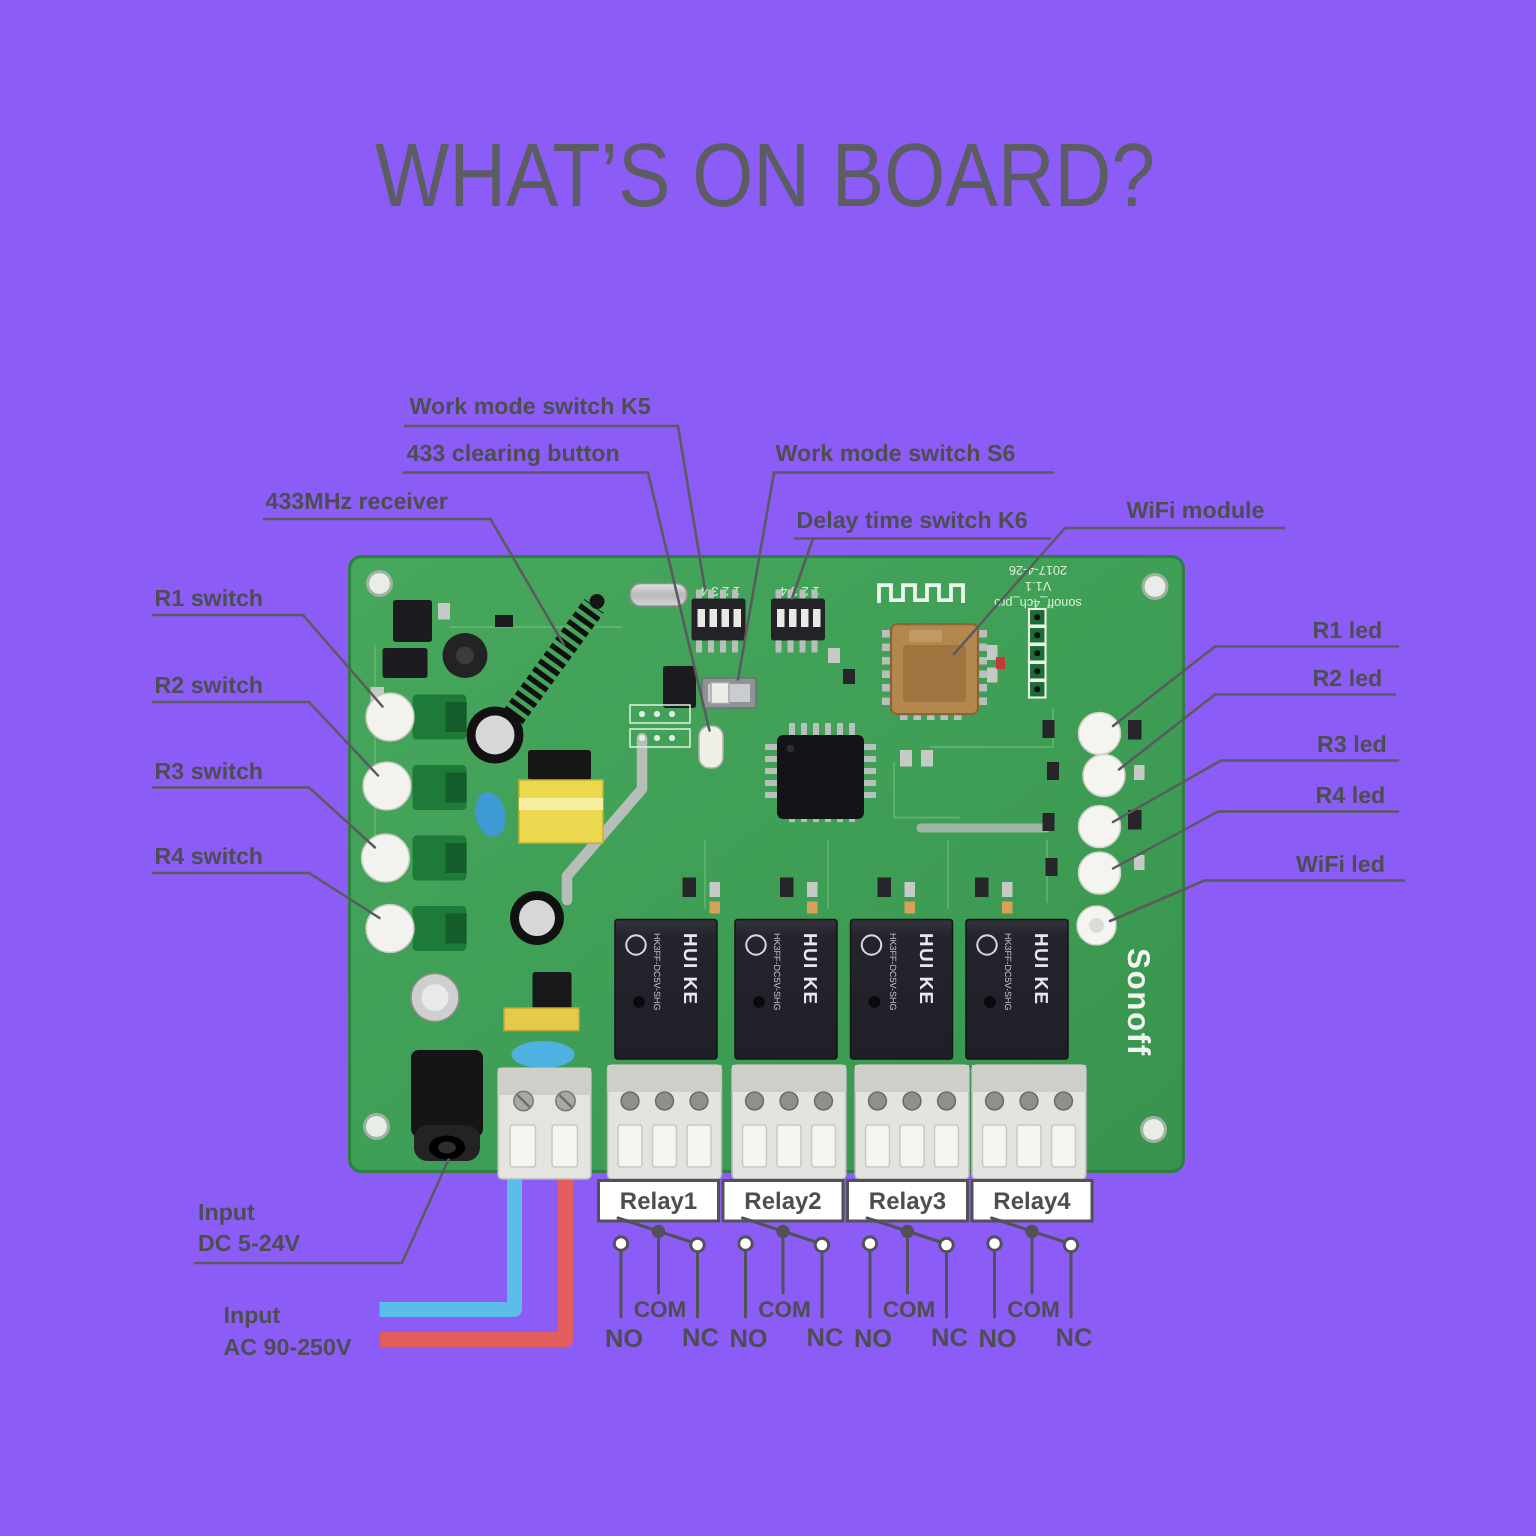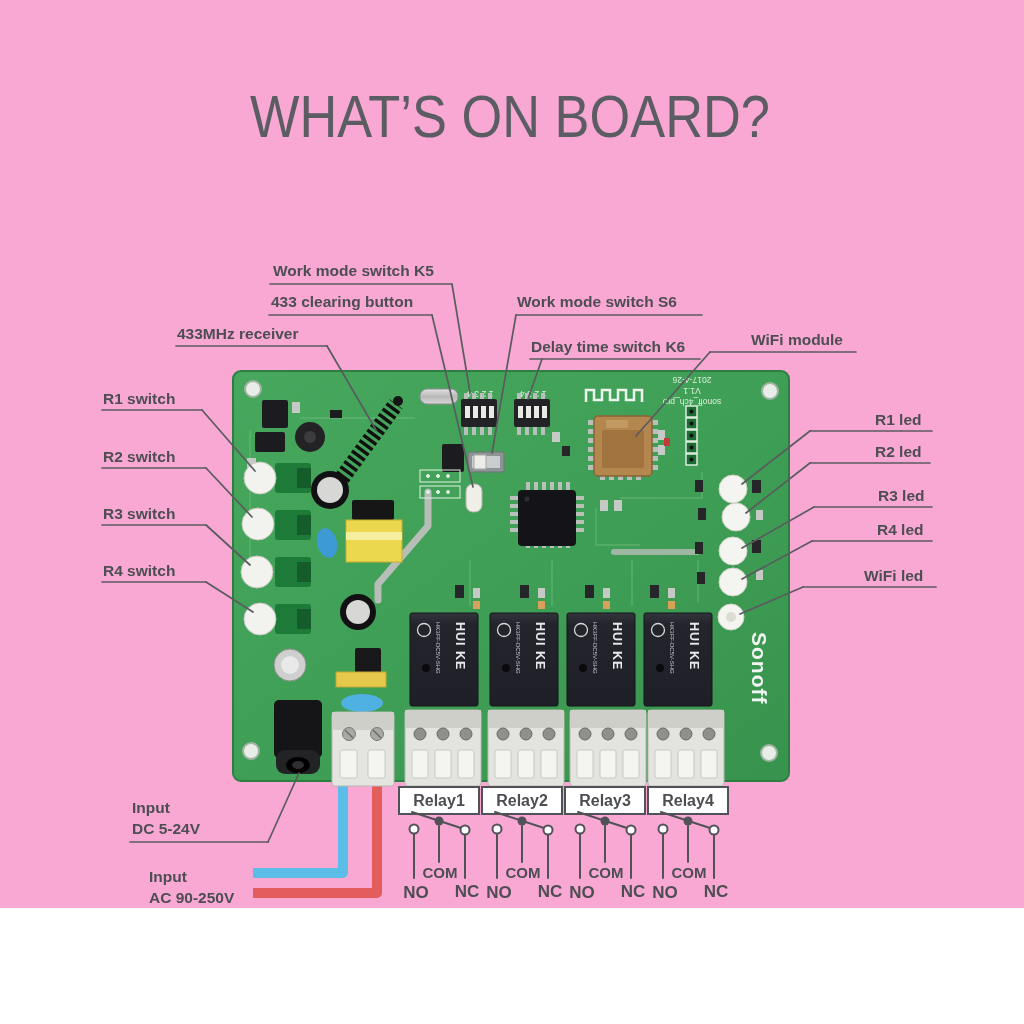--- a/index.html
+++ b/index.html
@@ -1,16 +1,16 @@
 <!DOCTYPE html>
 <html><head>
 <meta charset="utf-8">
 <style>
   html,body{margin:0;padding:0;background:#fff;}
-  .page{width:1024px;height:908px;background:#f9a8d4;position:relative;overflow:hidden;
+  .page{width:1024px;height:1024px;background:#8b5cf6;position:relative;overflow:hidden;
         font-family:"Liberation Sans", sans-serif;}
   svg{display:block;}
   .title{font-family:"Liberation Sans", sans-serif;font-weight:400;fill:#5b5d62;}
   .lbl{font:bold 15.5px "Liberation Sans", sans-serif;fill:#4d4e52;}
   .ld{stroke:#5a5b5f;stroke-width:1.7;fill:none;stroke-linecap:round;}
   .schl{stroke:#515257;stroke-width:2;fill:none;stroke-linecap:round;}
   .schc{fill:#ffffff;stroke:#515257;stroke-width:2;}
   .schtxt{font:bold 16px "Liberation Sans", sans-serif;fill:#4d4e52;}
   .pintxt{font:bold 17px "Liberation Sans", sans-serif;fill:#4d4e52;}
   .comtxt{font:bold 15px "Liberation Sans", sans-serif;fill:#4d4e52;}

